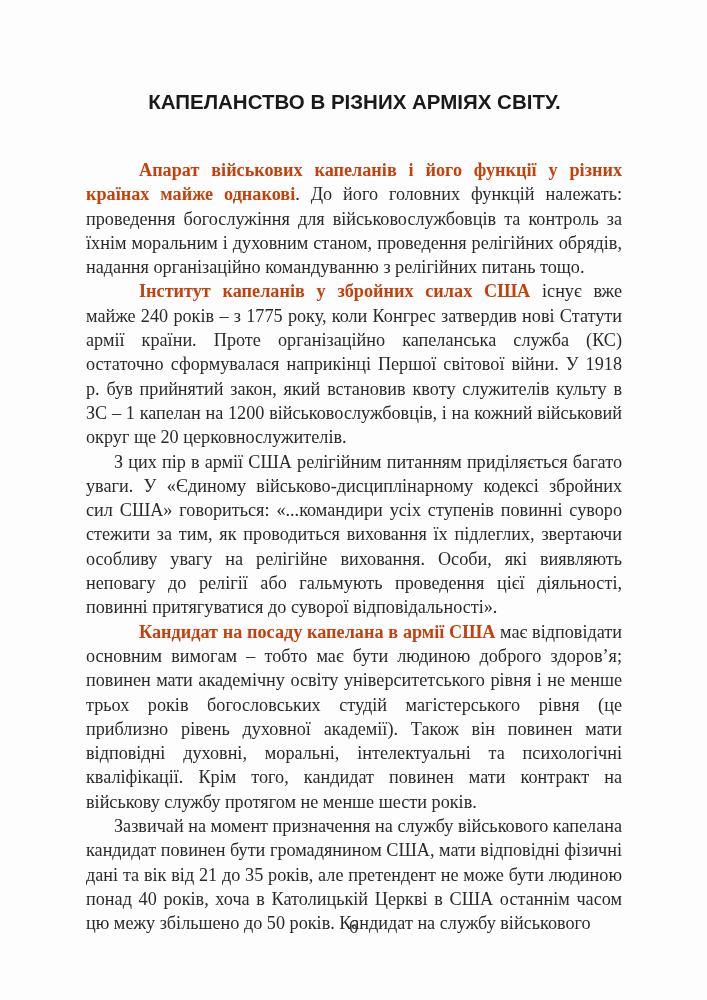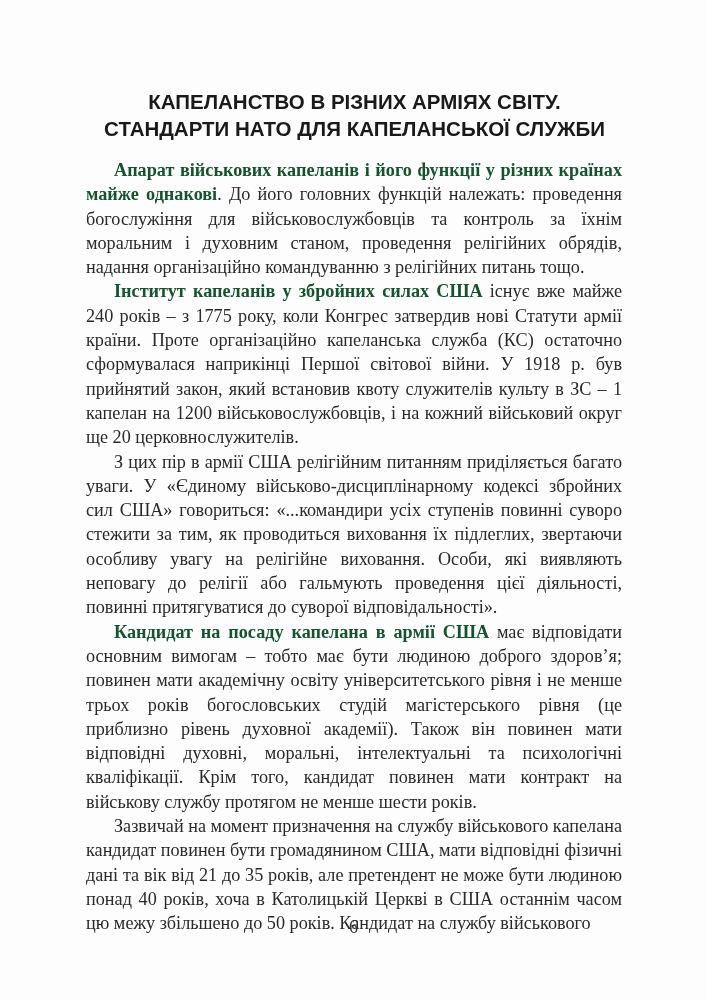--- a/index.html
+++ b/index.html
@@ -9,33 +9,32 @@
     position: absolute; left: 86px; width: 537px; top: 88px;
     text-align: center; font-family: "Liberation Sans", sans-serif; font-weight: bold;
     font-size: 20.5px; line-height: 27px; color: #1a1a1a; margin: 0;
   }
   .body {
     position: absolute; left: 86px; width: 536px; top: 158px;
     font-family: "Liberation Serif", serif; font-size: 18.2px; line-height: 24.3px;
     color: #2a2a2a; text-align: justify;
   }
   .body p { margin: 0; text-indent: 28px; }
-  .body b { color: #14532d; }
+  .body b { color: #c2410c; margin-left: 25px; }
   .page-number {
     position: absolute; left: 0; width: 707px; top: 917px; text-align: center;
     font-family: "Liberation Serif", serif; font-size: 18px; color: #333;
   }
 </style>
 </head>
 <body>
 
 <div class="page">
   <h1 class="title">
     <span>КАПЕЛАНСТВО В РІЗНИХ АРМІЯХ СВІТУ.</span><br>
-    <span>СТАНДАРТИ НАТО ДЛЯ КАПЕЛАНСЬКОЇ СЛУЖБИ</span>
   </h1>
 
   <div class="body">
     <p><b>Апарат військових капеланів і його функції у різних країнах майже однакові</b><span>. До його головних функцій належать: проведення богослужіння для військовослужбовців та контроль за їхнім моральним і духовним станом, проведення релігійних обрядів, надання організаційно командуванню з релігійних питань тощо.</span></p>
     <p><b>Інститут капеланів у збройних силах США</b><span> існує вже майже 240 років – з 1775 року, коли Конгрес затвердив нові Статути армії країни. Проте організаційно капеланська служба (КС) остаточно сформувалася наприкінці Першої світової війни. У 1918 р. був прийнятий закон, який встановив квоту служителів культу в ЗС – 1 капелан на 1200 військовослужбовців, і на кожний військовий округ ще 20 церковнослужителів.</span></p>
     <p><span>З цих пір в армії США релігійним питанням приділяється багато уваги. У «Єдиному військово-дисциплінарному кодексі збройних сил США» говориться: «...командири усіх ступенів повинні суворо стежити за тим, як проводиться виховання їх підлеглих, звертаючи особливу увагу на релігійне виховання. Особи, які виявляють неповагу до релігії або гальмують проведення цієї діяльності, повинні притягуватися до суворої відповідальності».</span></p>
     <p><b>Кандидат на посаду капелана в армії США</b><span> має відповідати основним вимогам – тобто має бути людиною доброго здоров’я; повинен мати академічну освіту університетського рівня і не менше трьох років богословських студій магістерського рівня (це приблизно рівень духовної академії). Також він повинен мати відповідні духовні, моральні, інтелектуальні та психологічні кваліфікації. Крім того, кандидат повинен мати контракт на військову службу протягом не менше шести років.</span></p>
     <p><span>Зазвичай на момент призначення на службу військового капелана кандидат повинен бути громадянином США, мати відповідні фізичні дані та вік від 21 до 35 років, але претендент не може бути людиною понад 40 років, хоча в Католицькій Церкві в США останнім часом цю межу збільшено до 50 років. Кандидат на службу військового</span></p>
   </div>
 

